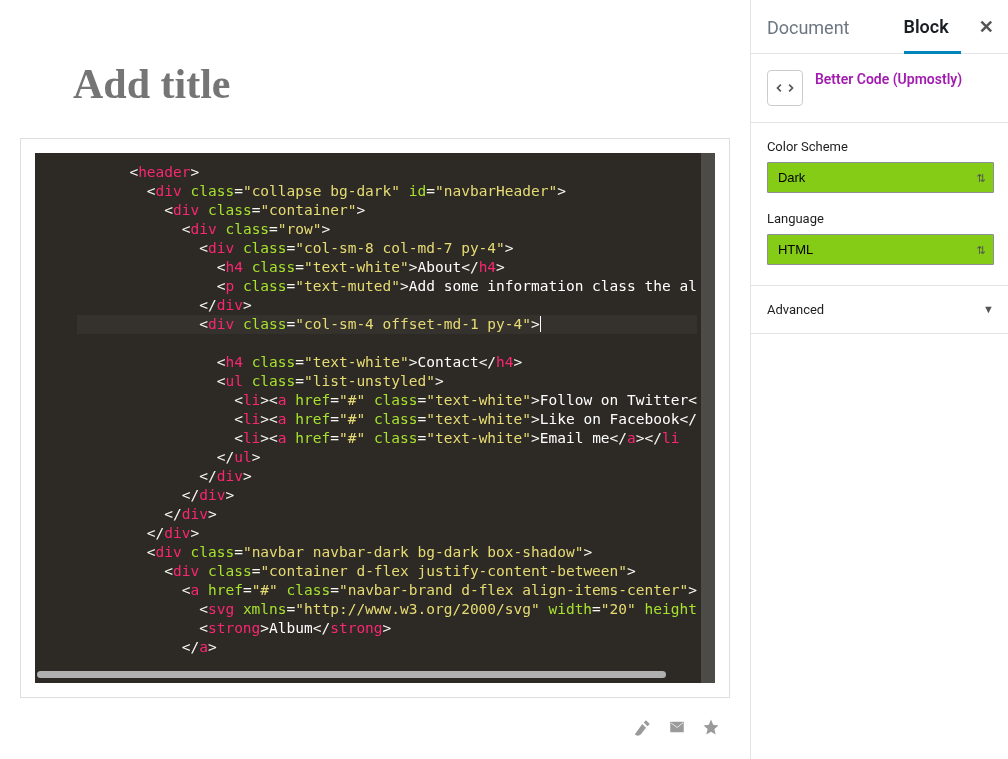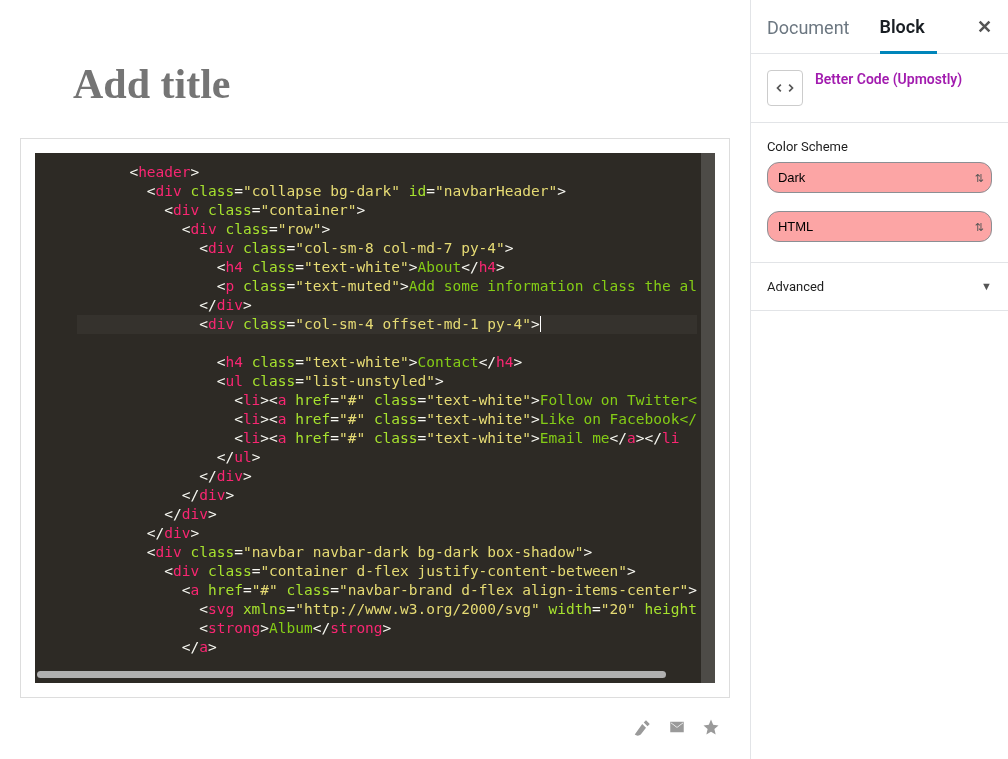--- a/index.html
+++ b/index.html
@@ -13,42 +13,42 @@
 .code-editor { font-family: Menlo, Monaco, Consolas, monospace; font-size: 14.5px; line-height: 1.31; color: #f8f8f2; padding: 10px 18px 10px 42px; white-space: pre; }
 .scrollbar-track { height: 16px; background: #2d2a25; display: flex; align-items: center; padding: 2px; }
 .scrollbar-thumb { background: #b0b0b0; height: 7px; width: 93%; border-radius: 4px; }
 .vscroll-hint { position: absolute; top: 0; right: 0; width: 14px; height: 100%; background: #b0b0b0; opacity: 0.25; }
 
 
 .tag { color: #f92672; }
 .attr { color: #a6e22e; }
 .op { color: #f8f8f2; }
 .str { color: #e6db74; }
-.txt { color: #84cc16; }
+.txt { color: #ffffff; }
 .br { color: #f8f8f2; }
 .hl-line { background: rgba(255,255,255,0.04); display: block; }
 .cursor { border-right: 1px solid #fff; }
 
 .action-icons { display: flex; justify-content: flex-end; gap: 16px; padding: 20px 30px 0 0; color: #9a9a9a; }
 .action-icon { width: 18px; height: 18px; cursor: pointer; }
 
 
 .sidebar { width: 280px; border-left: 1px solid #e2e4e7; background: #fff; display: flex; flex-direction: column; }
 .side-tabs { display: flex; align-items: center; border-bottom: 1px solid #e2e4e7; padding: 0 16px; position: relative; }
 .side-tab { padding: 16px 12px 14px 0; margin-right: 18px; font-size: 18px; color: #6c7781; cursor: pointer; }
-.side-tab.active { color: #191e23; font-weight: 600; border-bottom: 3px solid #0085ba; margin-bottom: -1px; }
+.side-tab.active { color: #191e23; font-weight: 600; border-bottom: 3px solid #0085ba; margin-bottom: -1px; margin-left: 24px; }
 .side-close { margin-left: auto; font-size: 18px; color: #555; cursor: pointer; font-weight: bold; }
 
 .block-card { display: flex; align-items: flex-start; gap: 12px; padding: 16px; border-bottom: 1px solid #e2e4e7; }
 .block-icon { width: 36px; height: 36px; border: 1px solid #ccc; border-radius: 4px; display: flex; align-items: center; justify-content: center; color: #555; }
 .block-name { font-size: 14px; font-weight: 600; color: #a21caf; padding-top: 1px; }
 
 .panel-body { padding: 16px; border-bottom: 1px solid #e2e4e7; }
 .field-label { font-size: 13px; color: #1e1e1e; margin-bottom: 8px; display: block; }
-.field-select { width: 100%; padding: 7px 24px 7px 10px; border: 1px solid #8c8f94; border-radius: 12px; font-size: 13px; background: #fca5a5; appearance: none; position: relative; }
+.field-select { width: 100%; padding: 7px 24px 7px 10px; border: 1px solid #8c8f94; border-radius: 1px; font-size: 13px; background: #84cc16; appearance: none; position: relative; }
 .select-wrap { position: relative; margin-bottom: 18px; }
 .select-wrap:last-child { margin-bottom: 4px; }
 .select-caret { position: absolute; right: 8px; top: 50%; transform: translateY(-50%); pointer-events: none; font-size: 11px; color: #555; }
 
 .panel-toggle { display: flex; justify-content: space-between; align-items: center; padding: 16px; font-size: 13px; cursor: pointer; border-bottom: 1px solid #e2e4e7; }
 .panel-toggle-caret { color: #555; font-size: 11px; }
 </style>
 </head>
 <body>
 
@@ -127,20 +127,21 @@
     <div class="block-name">Better Code (Upmostly)</div>
   </div>
   <div class="panel-body">
     <label class="field-label">Color Scheme</label>
     <div class="select-wrap">
       <select class="field-select">
         <option>Dark</option>
       </select>
       <span class="select-caret">⇅</span>
     </div>
+    <label class="field-label">Language</label>
     <div class="select-wrap">
       <select class="field-select">
         <option>HTML</option>
       </select>
       <span class="select-caret">⇅</span>
     </div>
   </div>
   <div class="panel-toggle">
     <span>Advanced</span>
     <span class="panel-toggle-caret">▼</span>

